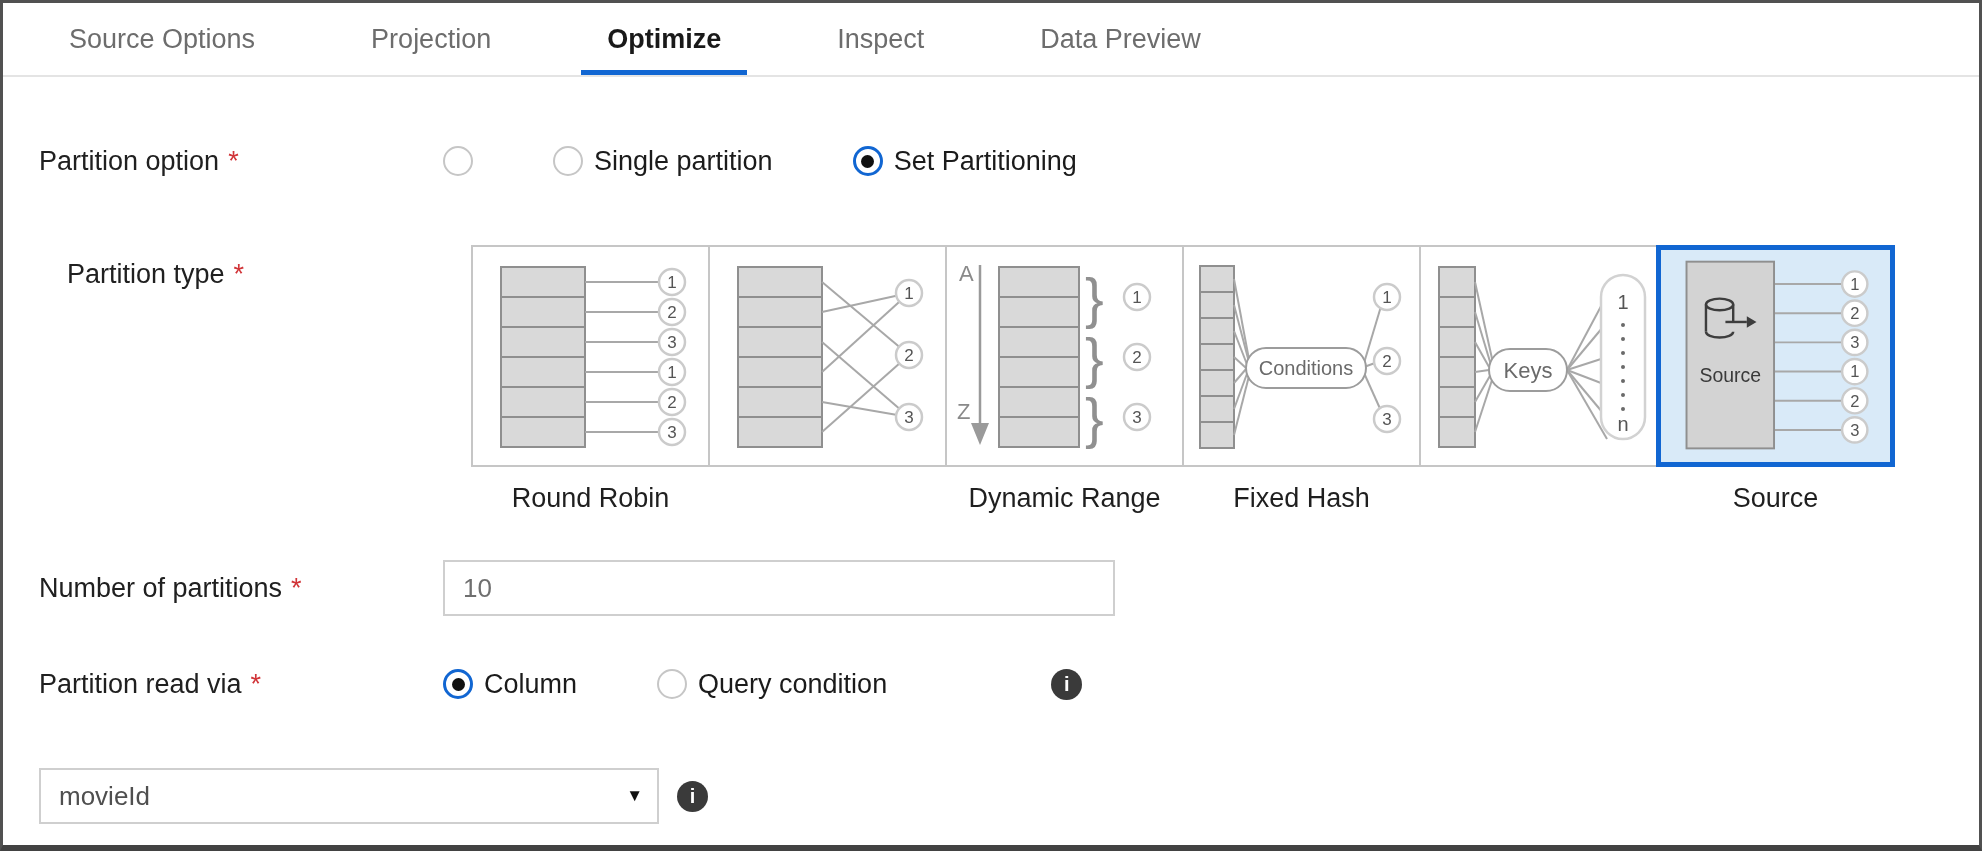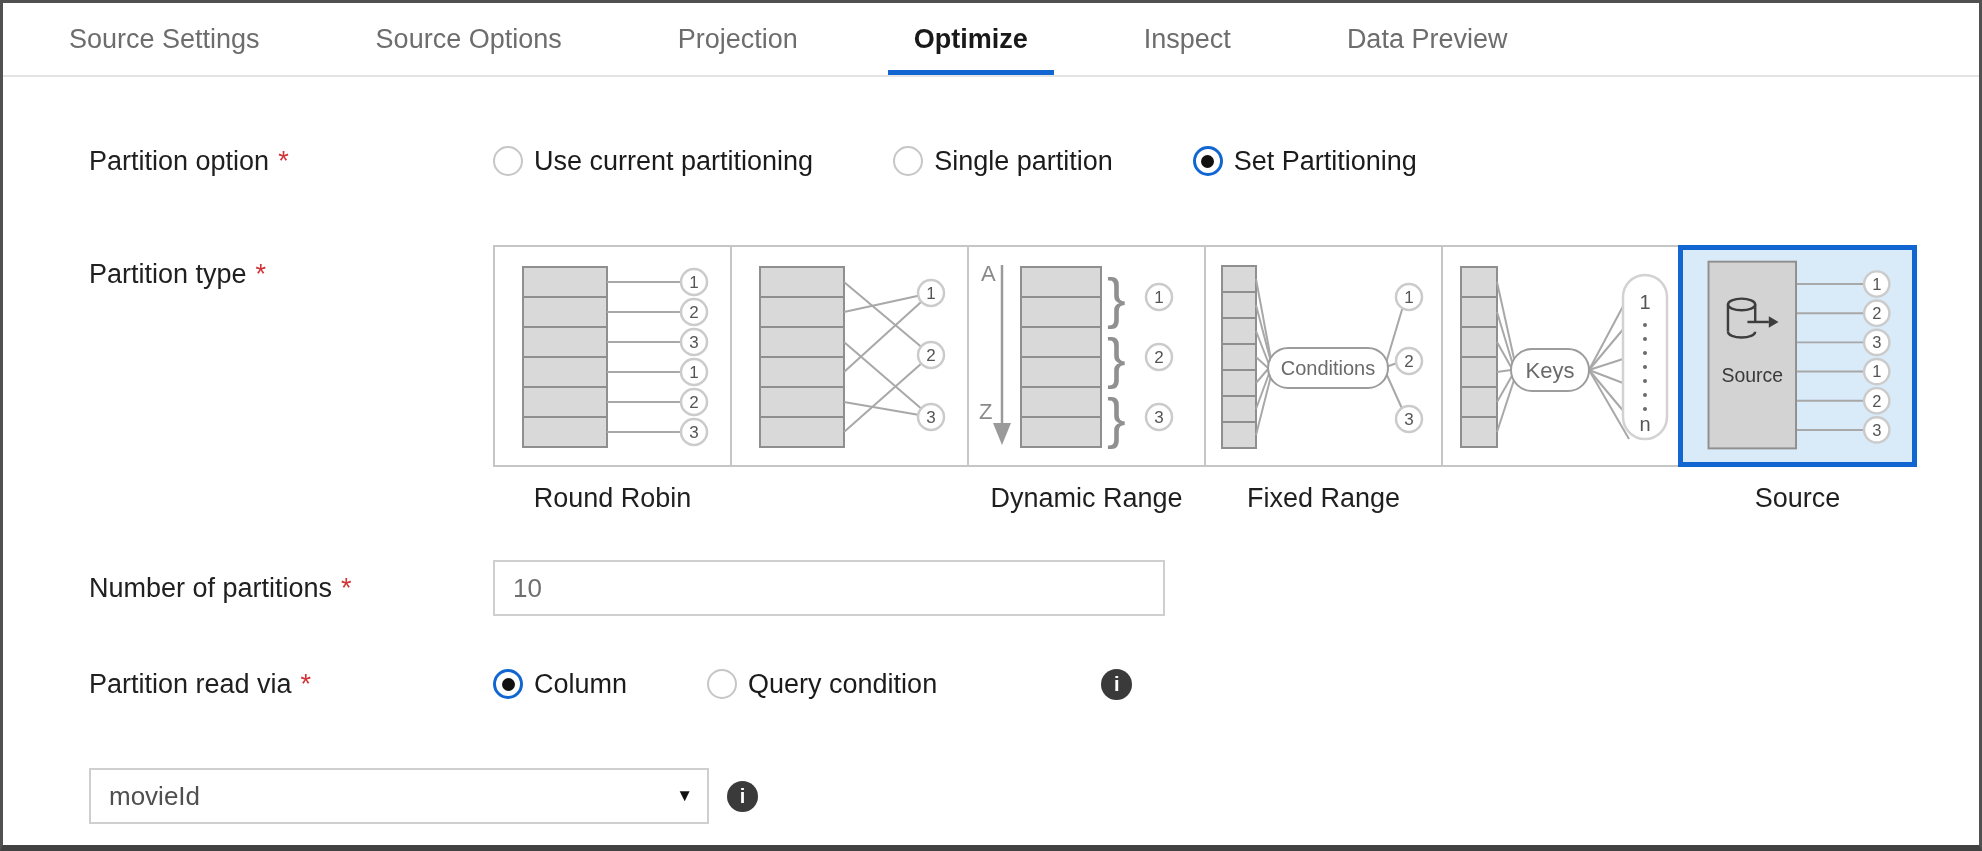--- a/index.html
+++ b/index.html
@@ -15,26 +15,26 @@
     border:3px solid #515151;border-bottom:6px solid #424242;overflow:hidden;
   }
   
   .tabs{display:flex;align-items:stretch;height:74px;border-bottom:2px solid #e4e4e4;padding-left:40px;gap:64px;}
   .tab{
     display:flex;align-items:center;padding:5px 26px 0 26px;font-size:27px;color:#6d6d6d;
     cursor:pointer;border-bottom:5px solid transparent;white-space:nowrap;
   }
   .tab.active{color:#191919;font-weight:700;border-bottom-color:var(--accent);}
   
-  .row{display:flex;align-items:center;padding-left:86px;}
+  .row{display:flex;align-items:center;padding-left:36px;}
   .flabel{flex:0 0 404px;font-size:27px;color:#202020;}
   .req{color:var(--required);margin-left:9px;}
   .row-option{margin-top:66px;height:36px;}
   .row-type{margin-top:66px;align-items:flex-start;}
-  .row-type .flabel{padding-top:14px;}
+  .row-type .flabel{padding-top:14px;margin-left:28px;}
   .row-num{margin-top:46px;}
   .row-read{margin-top:50px;height:36px;}
   .row-col{margin-top:66px;}
   
   .radio{display:inline-flex;align-items:center;margin-right:80px;cursor:pointer;}
   .rb{
     width:30px;height:30px;border-radius:50%;border:2px solid #c6c6c6;background:#fff;
     display:inline-flex;align-items:center;justify-content:center;flex:0 0 30px;
   }
   .radio.selected .rb{border:3px solid var(--accent);}
@@ -77,35 +77,33 @@
   }
   .info-read{margin-left:84px;}
   .info-col{margin-left:18px;}
 </style>
 </head>
 <body>
 
 <div class="window">
 
   <div class="tabs">
-    <div class="tab">Source Settings</div>
     <div class="tab">Source Options</div>
     <div class="tab">Projection</div>
     <div class="tab active">Optimize</div>
     <div class="tab">Inspect</div>
     <div class="tab">Data Preview</div>
   </div>
 
   <div class="row row-option">
     <div class="flabel">
       <span>Partition option</span><span class="req">*</span>
     </div>
     <label class="radio">
       <span class="rb"></span>
-      <span class="rlabel">Use current partitioning</span>
     </label>
     <label class="radio">
       <span class="rb"></span>
       <span class="rlabel">Single partition</span>
     </label>
     <label class="radio selected">
       <span class="rb"></span>
       <span class="rlabel">Set Partitioning</span>
     </label>
   </div>
@@ -224,21 +222,21 @@
             <rect class="s-pill" x="62" y="101" width="120" height="40" rx="20"></rect>
             <text class="s-pilltext" x="122" y="121" style="dominant-baseline:central">Conditions</text>
             <circle class="s-circ" cx="203" cy="50" r="13"></circle>
               <circle class="s-circ" cx="203" cy="114" r="13"></circle>
               <circle class="s-circ" cx="203" cy="172" r="13"></circle>
             <text class="s-num" x="203" y="56">1</text>
             <text class="s-num" x="203" y="120">2</text>
             <text class="s-num" x="203" y="178">3</text>
           </svg>
         </div>
-        <div class="tile-caption">Fixed Range</div>
+        <div class="tile-caption">Fixed Hash</div>
       </div>
 
       <div class="tile-cell">
         <div class="tile-box">
           <svg viewBox="0 0 235 218">
             <rect class="s-row" x="18" y="20" width="36" height="30"></rect>
               <rect class="s-row" x="18" y="50" width="36" height="30"></rect>
               <rect class="s-row" x="18" y="80" width="36" height="30"></rect>
               <rect class="s-row" x="18" y="110" width="36" height="30"></rect>
               <rect class="s-row" x="18" y="140" width="36" height="30"></rect>

